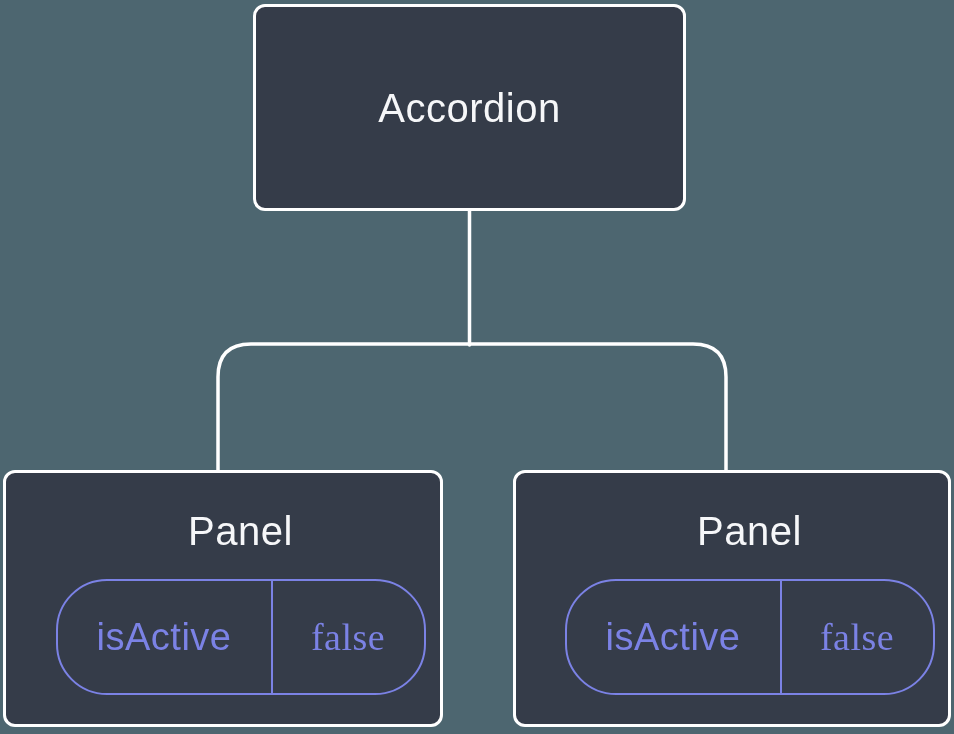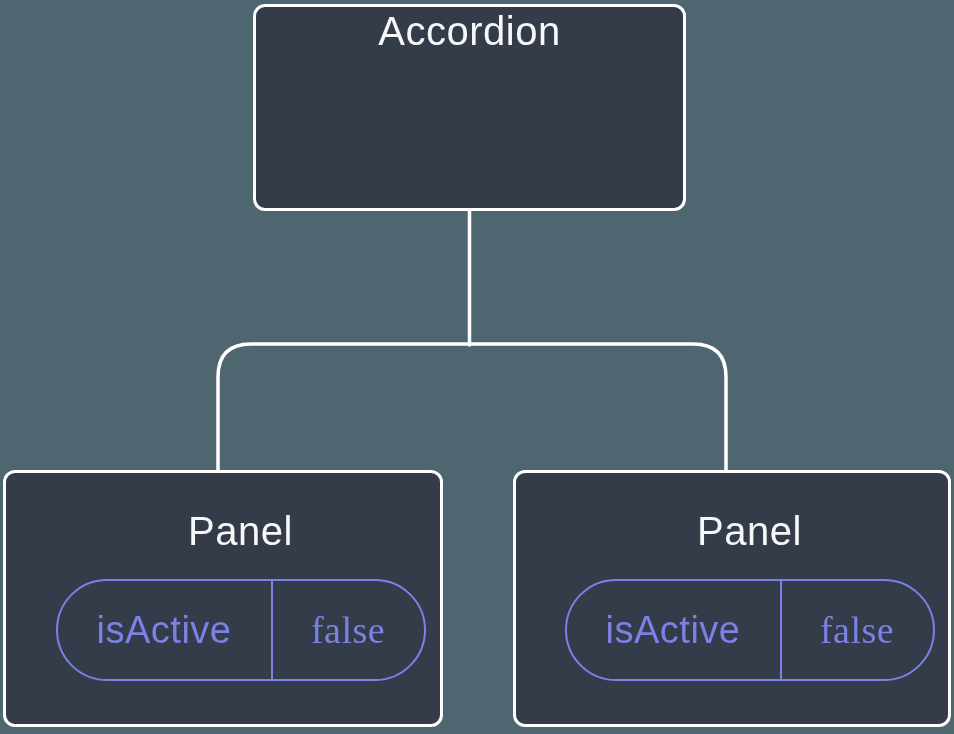--- a/index.html
+++ b/index.html
@@ -36,42 +36,42 @@
     box-sizing: border-box;
     display: flex;
     flex-direction: column;
     align-items: center;
   }
   .node-root {
     left: 253px;
     top: 4px;
     width: 433px;
     height: 207px;
-    justify-content: flex-start;
+    justify-content: center;
   }
   .node-panel {
     top: 470px;
     width: 440px;
     height: 257px;
     padding-top: 34px;
     padding-left: 35px;
   }
   .node-panel-left  { left: 3px; }
   .node-panel-right { left: 513px; width: 438px; }
   .node-label {
     color: #F6F7F9;
     font-size: 40px;
     font-weight: 500;
     letter-spacing: 0.5px;
     line-height: 1.2;
   }
   .prop-pill {
     margin-top: 24px;
     width: 370px;
-    height: 102px;
+    height: 116px;
     box-sizing: border-box;
     border: 2.5px solid #7B82E5;
     border-radius: 51px;
     display: flex;
     align-items: stretch;
     overflow: hidden;
   }
   .prop-cell {
     display: flex;
     align-items: center;

